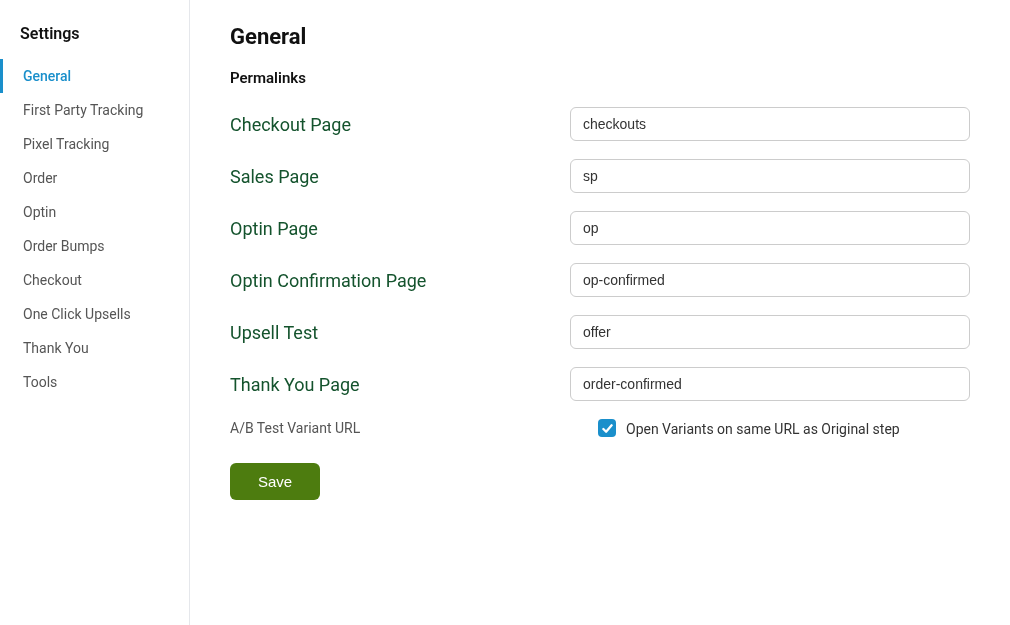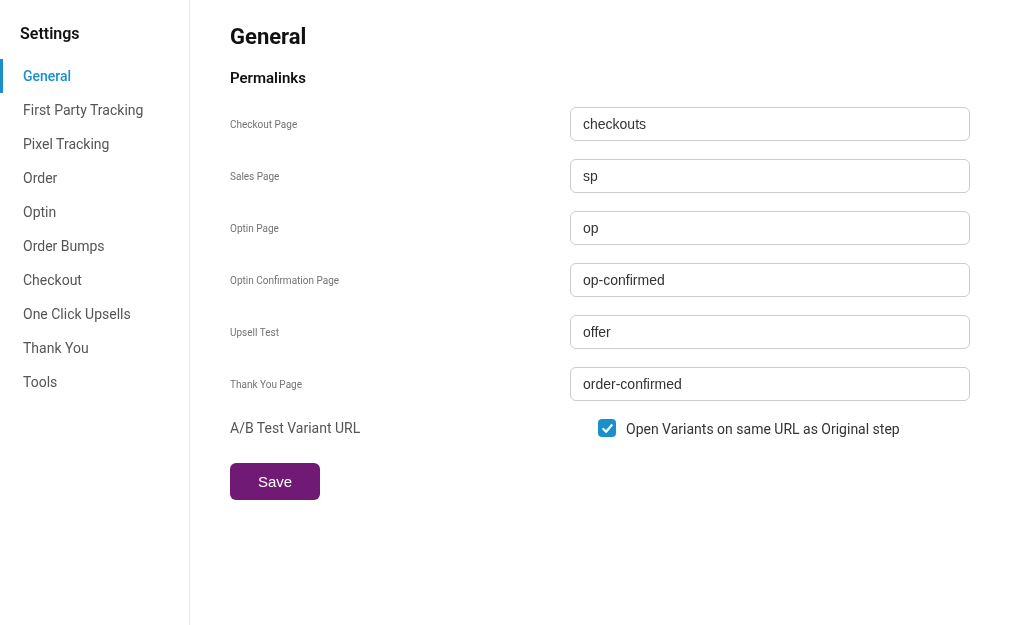--- a/index.html
+++ b/index.html
@@ -77,22 +77,22 @@
 
     .form-row {
       display: flex;
       align-items: center;
       margin-bottom: 18px;
     }
 
     .form-label {
       width: 340px;
       min-width: 340px;
-      color: #737373;
-      font-size: 10px;
+      color: #14532d;
+      font-size: 18px;
     }
 
     .form-input {
       flex: 1;
       max-width: 400px;
       border: 1px solid #ccc;
       border-radius: 6px;
       padding: 8px 12px;
       font-size: 14px;
       color: #333;
@@ -140,21 +140,21 @@
       stroke-linecap: round;
       stroke-linejoin: round;
     }
 
     .checkbox-text {
       font-size: 14px;
       color: #333;
     }
 
     .save-btn {
-      background: #701a75;
+      background: #4d7c0f;
       color: #fff;
       border: none;
       border-radius: 6px;
       padding: 10px 28px;
       font-size: 15px;
       font-weight: 500;
       cursor: pointer;
       margin-top: 8px;
     }
   </style>

